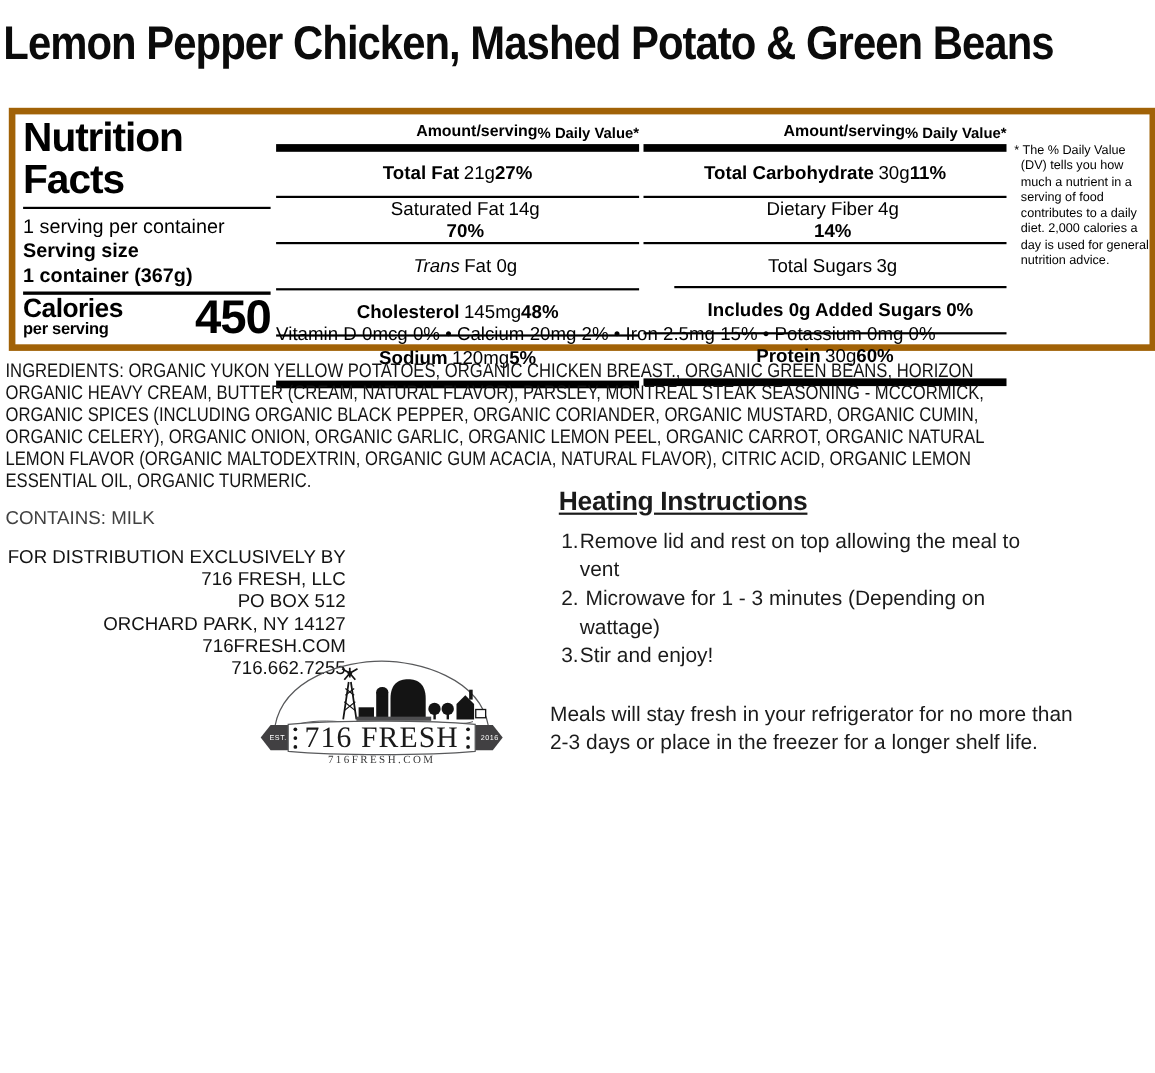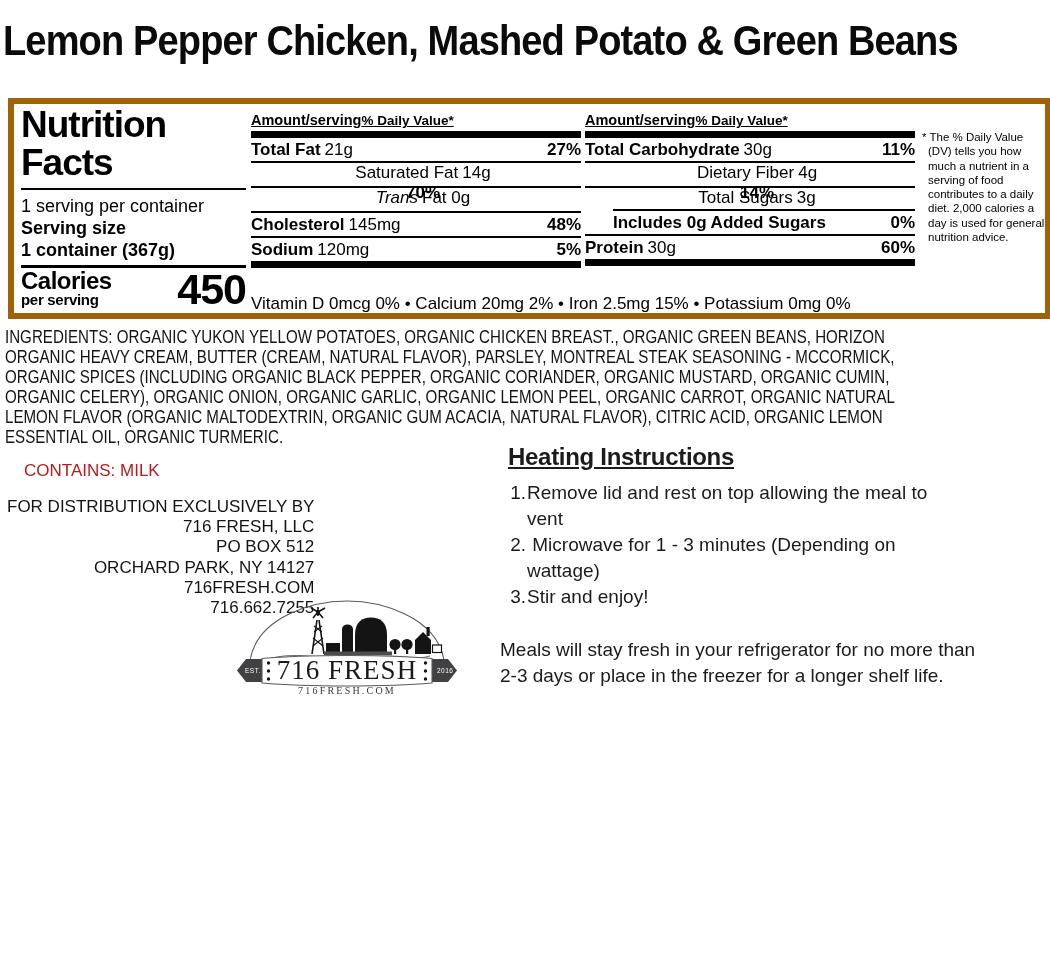--- a/index.html
+++ b/index.html
@@ -24,26 +24,26 @@
   #nf-rule2{border-top:3px solid #000;margin-top:4px;}
   #nf-cal-row{display:flex;justify-content:space-between;align-items:flex-start;margin-top:2px;}
   #nf-cal-label{font-weight:800;font-size:24px;line-height:22px;letter-spacing:-0.5px;}
   #nf-cal-sub{font-weight:800;font-size:15px;line-height:15px;letter-spacing:-0.3px;}
   #nf-cal-value{font-weight:800;font-size:43px;line-height:38px;letter-spacing:-1px;}
 
   
   .nf-col{position:absolute;top:8px;width:330px;}
   #nf-col1{left:237px;}
   #nf-col2{left:571px;}
-  .col-header{display:flex;justify-content:flex-start;align-items:flex-end;
-    border-bottom:7px solid #000;padding-bottom:3px;text-decoration:underline;}
+  .col-header{display:flex;justify-content:flex-end;align-items:flex-end;
+    border-bottom:7px solid #000;padding-bottom:3px;}
   .col-header .h-amount{font-size:14.5px;font-weight:700;}
   .col-header .h-dv{font-size:13.5px;font-weight:700;}
-  .nrow{position:relative;display:flex;justify-content:space-between;align-items:center;
-    height:23px;font-size:17px;}
+  .nrow{position:relative;display:flex;justify-content:center;align-items:center;
+    height:40px;font-size:17px;}
   .nrow + .nrow{border-top:2px solid #000;}
   .nrow .cell-amount{white-space:nowrap;}
   .nrow .lbl{font-weight:700;}
   .nrow.sub .lbl{font-weight:400;}
   .nrow .amt{margin-left:4px;font-weight:400;}
   .nrow .dv{font-weight:700;}
   .nrow.sub{padding-left:14px;flex-direction:column;}
   .nrow.sub2{padding-left:28px;}
   .nrow.sep-indent{border-top:none;}
   .nrow.sep-indent::before{content:"";position:absolute;left:28px;right:0;top:-2px;
@@ -55,21 +55,21 @@
 
   
   #nf-footnote{position:absolute;left:908px;top:26px;width:122px;
     font-size:11.5px;line-height:14.3px;text-indent:-6px;padding-left:6px;}
 
   
   #ingredients{position:absolute;left:5px;top:327px;width:1300px;
     font-size:18px;line-height:20px;white-space:pre-line;
     transform:scaleX(0.84);transform-origin:left top;color:#131313;}
 
-  #contains{position:absolute;left:24px;top:461px;font-size:17px;color:#b91c1c;}
+  #contains{position:absolute;left:5px;top:461px;font-size:17px;color:#404040;}
 
   #distribution{position:absolute;left:7px;top:497px;font-size:17px;line-height:20.2px;
     white-space:pre-line;color:#131313;text-align:right;}
 
   
   #heating{position:absolute;left:500px;top:443px;width:500px;color:#1b1b1b;}
   #heating-title{font-size:24px;font-weight:800;text-decoration:underline;
     margin-left:8px;letter-spacing:-0.3px;}
   #heating-steps{margin-top:9px;}
   .step{display:flex;font-size:19px;line-height:26px;}

